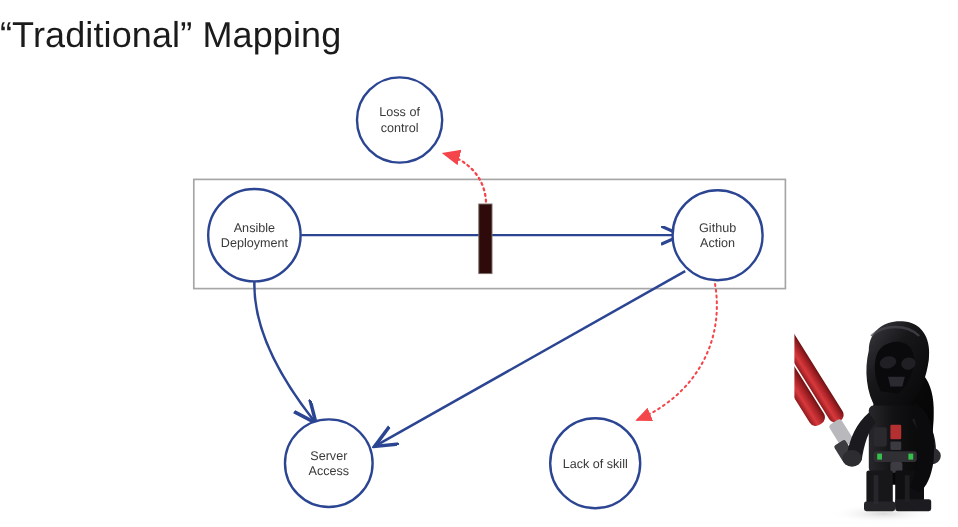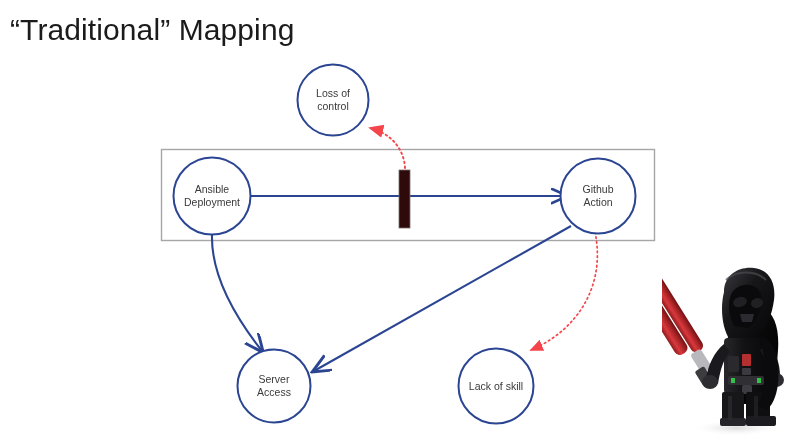--- a/index.html
+++ b/index.html
@@ -13,21 +13,21 @@
   }
   #slide {
     position: relative;
     width: 798px;
     height: 439px;
     background: #ffffff;
     overflow: hidden;
   }
   #slide-title {
     position: absolute;
-    left: 10px;
+    left: 0;
     top: 12px;
     font-size: 30px;
     font-weight: 400;
     color: #1b1b1b;
     letter-spacing: 0.1px;
     line-height: 1.2;
     white-space: nowrap;
   }
   #diagram-svg {
     position: absolute;

